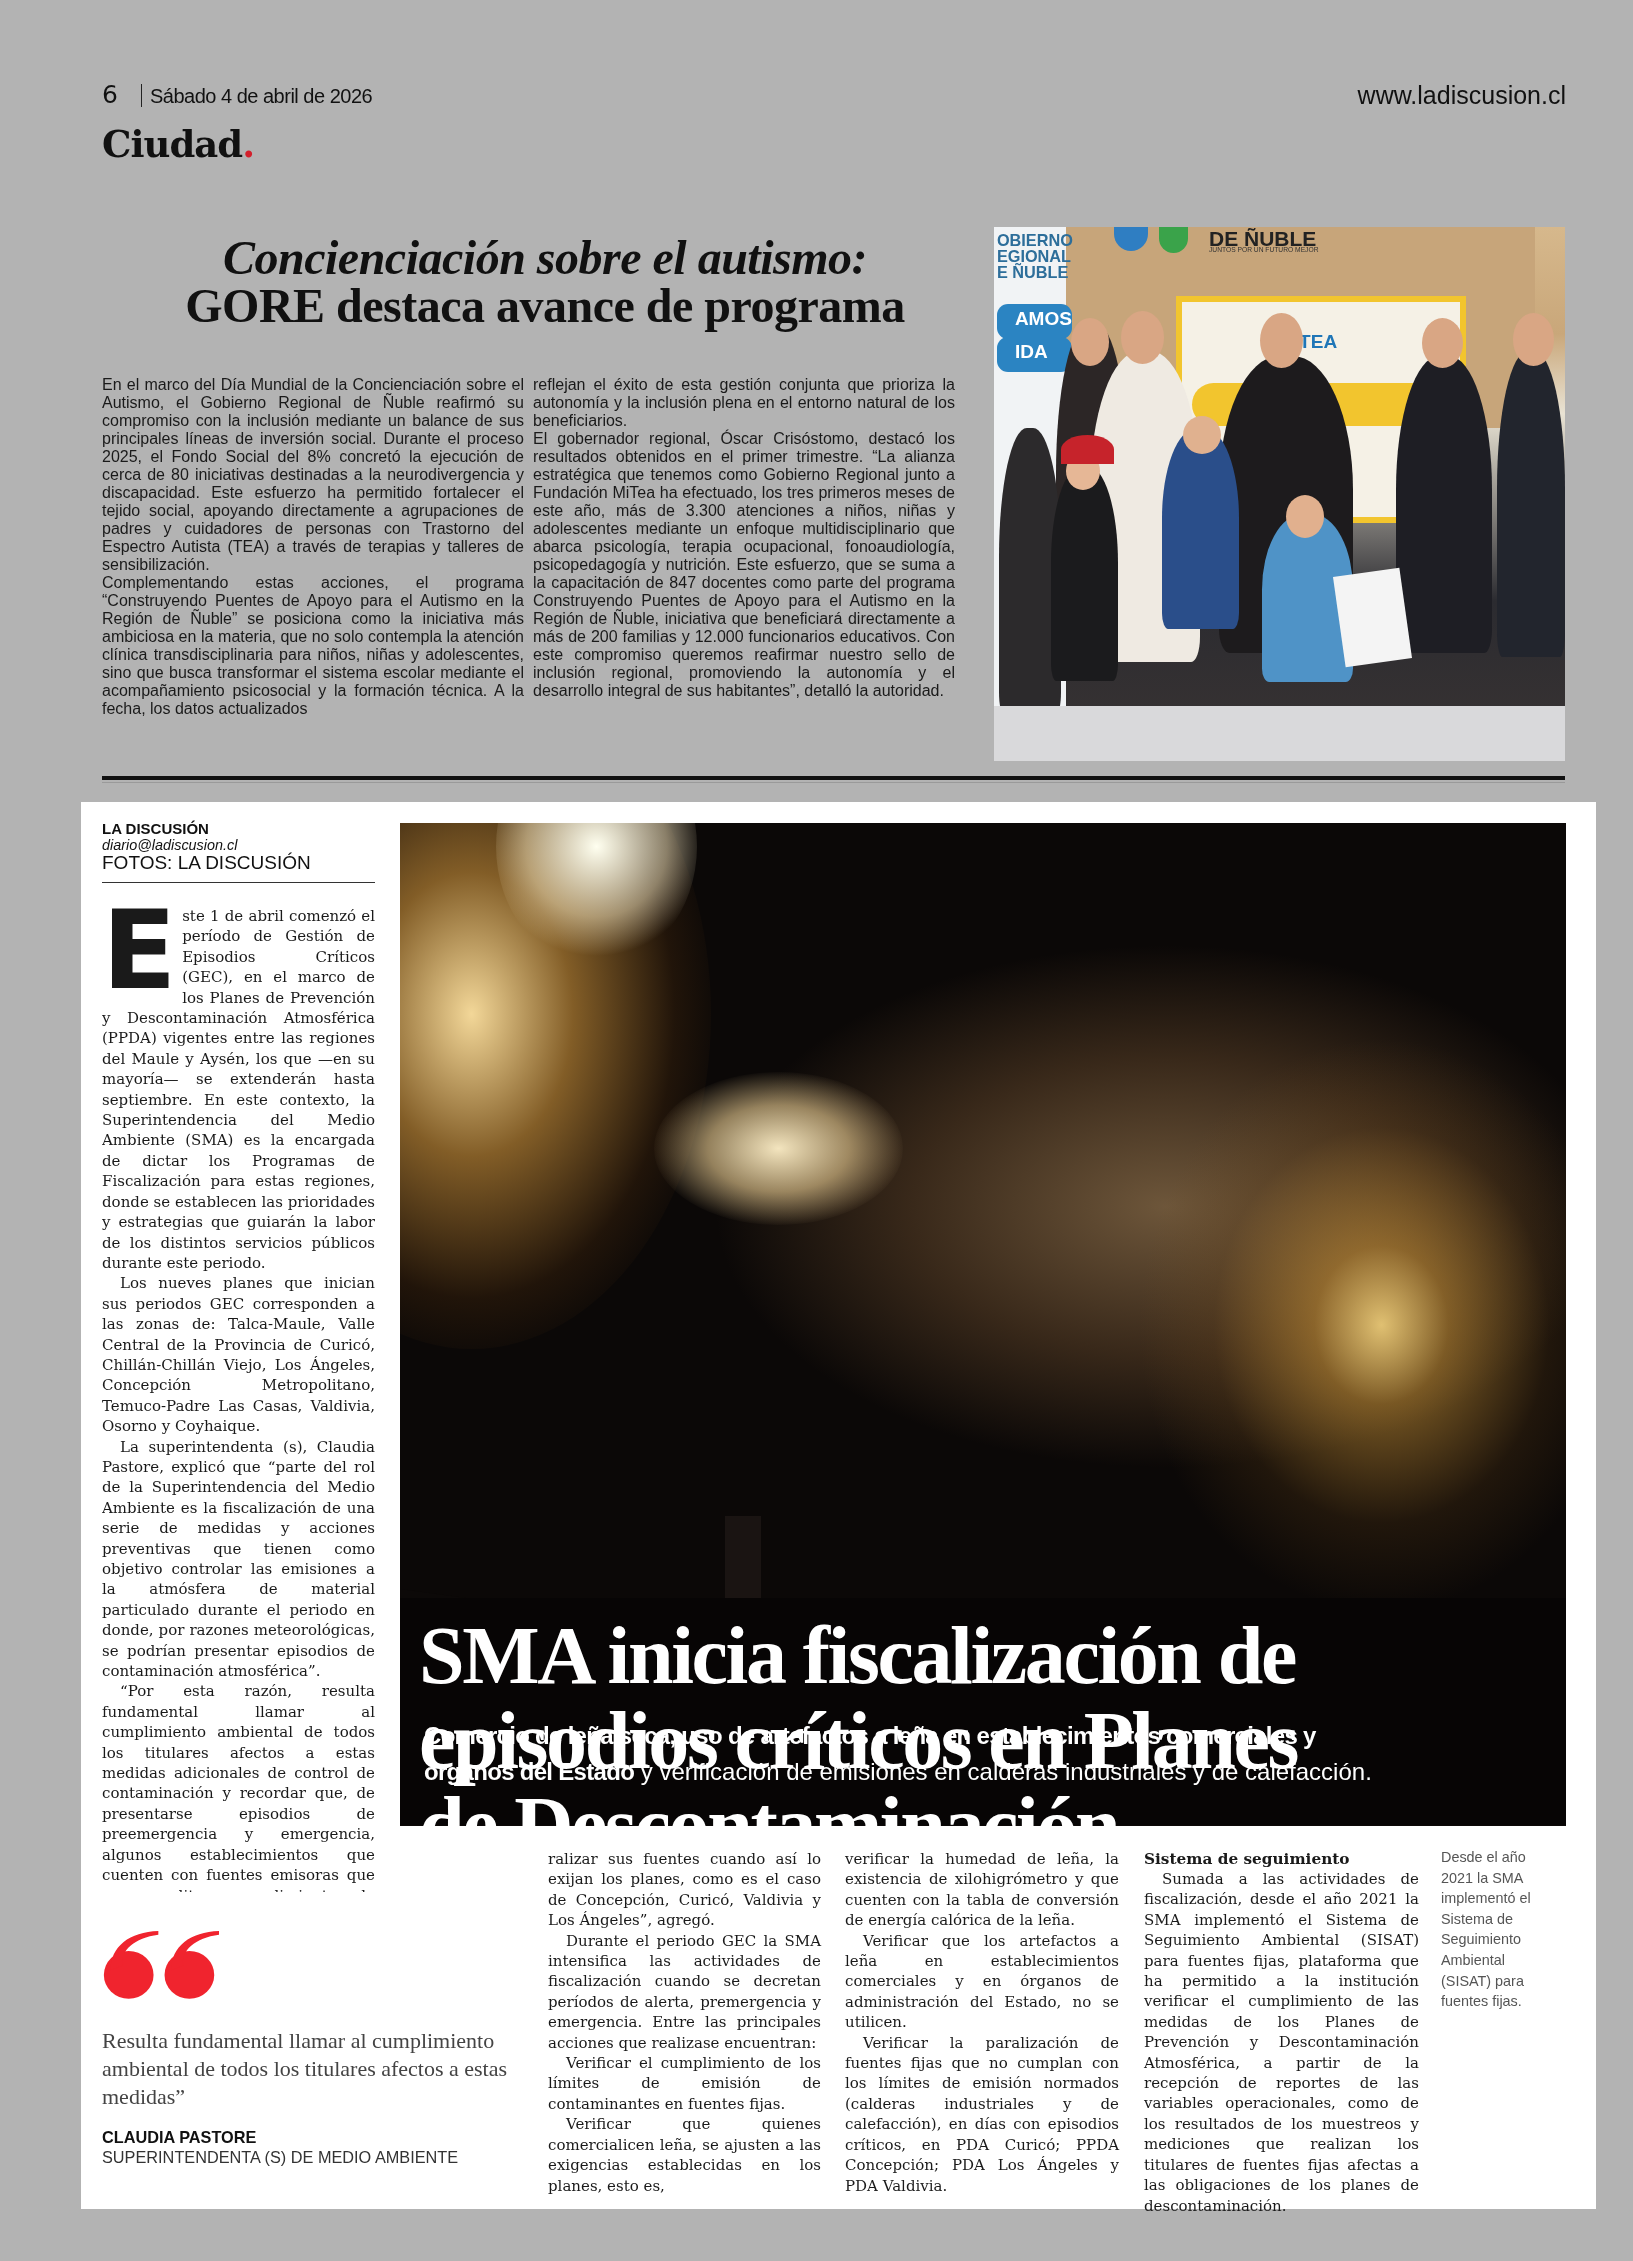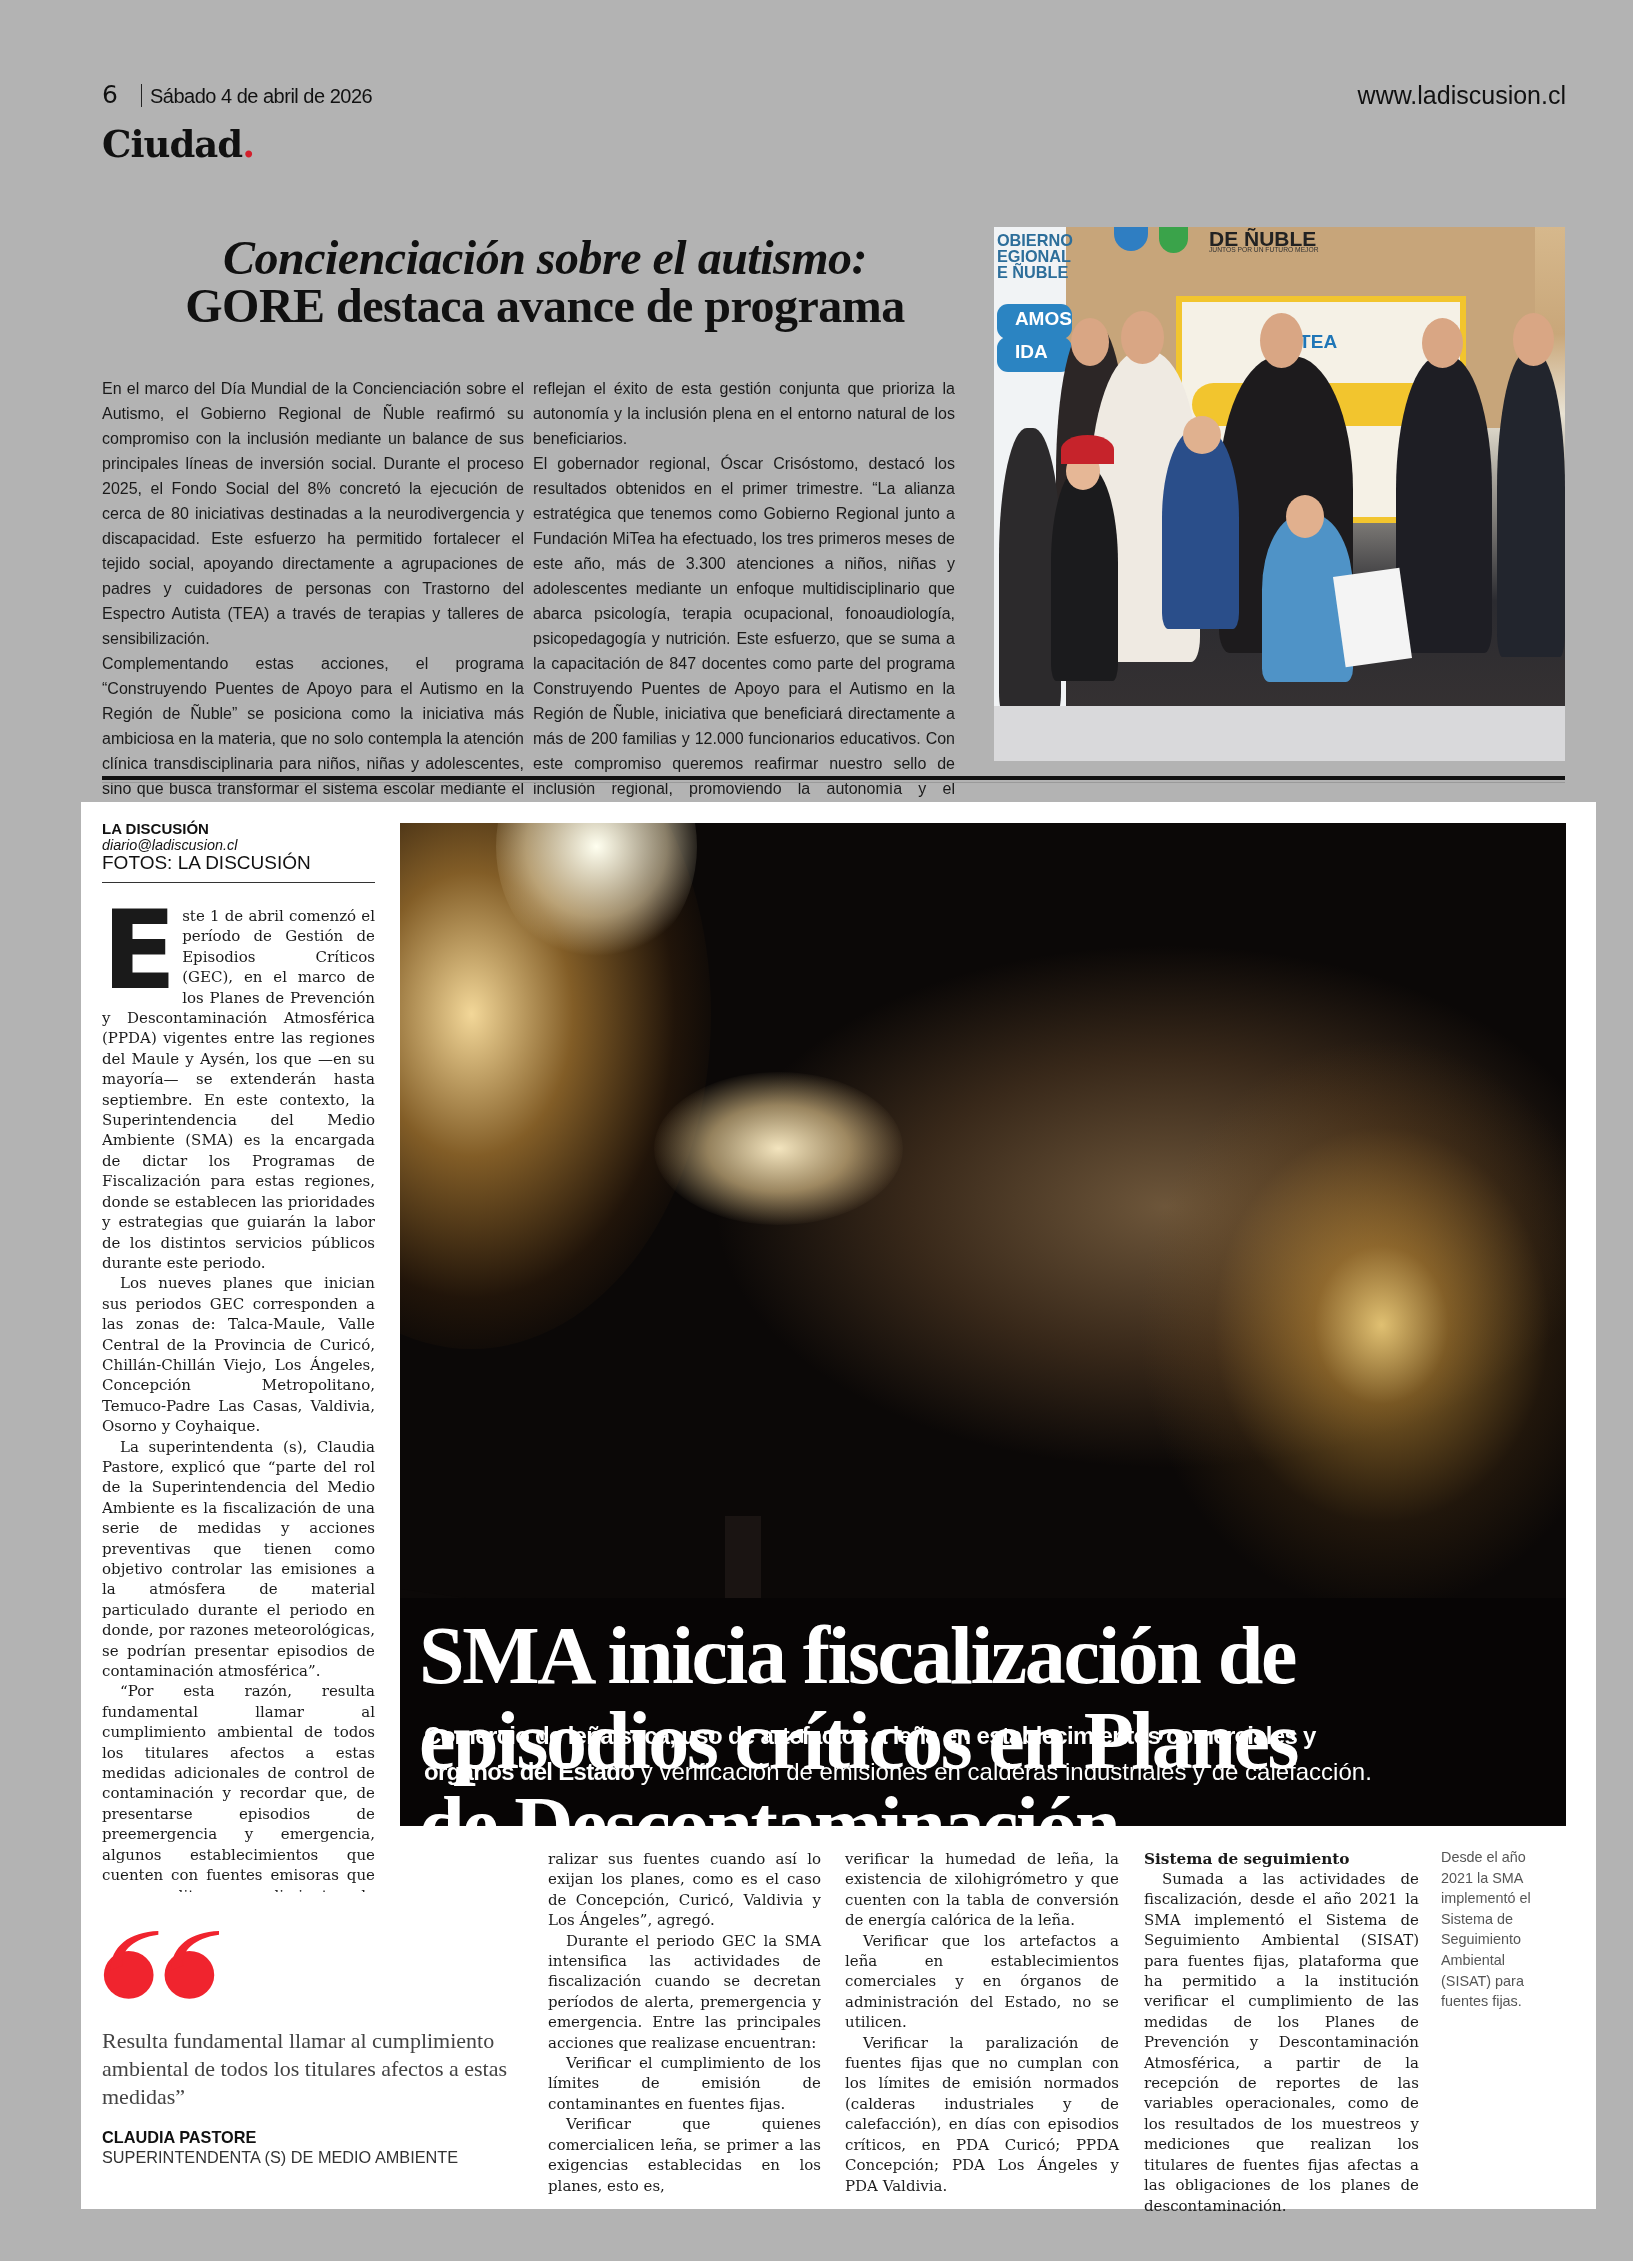--- a/index.html
+++ b/index.html
@@ -14,21 +14,21 @@
   .pg-sep { left: 141px; top: 84px; width: 1.4px; height: 23px; background: #222; }
   .pg-date { left: 150px; top: 85px; font-size: 20px; letter-spacing: -0.5px; font-family: "Liberation Sans", sans-serif; }
   .pg-url { right: 68px; top: 81px; font-size: 25px; font-family: "Liberation Sans", sans-serif; }
   .section { left: 102px; top: 122px; font-size: 37px; font-weight: bold; font-family: "DejaVu Serif", serif; letter-spacing: -1px; }
   .section .dot { color: #d3202c; }
 
   
   .top-head { left: 102px; top: 234px; width: 886px; font-family: "Liberation Serif", serif; font-weight: bold; line-height: 48px; font-size: 48px; letter-spacing: -0.5px; transform-origin: left top; text-align: center; }
   .top-head .l1 { font-style: italic; display: block; }
   .top-head .l2 { display: block; }
-  .top-col { top: 376px; width: 422px; font-family: "Liberation Sans", sans-serif; font-size: 16px; line-height: 25px; text-align: justify; color: #1a1a1a; }
+  .top-col { top: 376px; width: 422px; font-family: "Liberation Sans", sans-serif; font-size: 16px; line-height: 18px; text-align: justify; color: #1a1a1a; }
   .top-col p { margin: 0; }
   .col-a { left: 102px; }
   .col-b { left: 533px; }
 
   .top-photo { left: 994px; top: 227px; width: 571px; height: 534px; overflow: hidden;
     background: linear-gradient(180deg, #d6b88c 0%, #c9a77a 20%, #e9e3d4 35%, #2b2b30 70%, #3a3433 100%); }
   .tp-banner-l { left: 0; top: 0; width: 72px; height: 534px; background: #f1f3f5; }
   .tp-banner-l .t { position: absolute; left: 2.9px; top: 4.8px; font-size: 16.3px; font-weight: bold; color: #2d6e9a; line-height: 16.3px; font-family: "Liberation Sans", sans-serif; }
   .tp-blue { position: absolute; left: 2.9px; width: 57px; height: 35px; background: #2b84c2; color: #fff; font-weight: bold; font-size: 19px; line-height: 29px; font-family: "Liberation Sans", sans-serif; padding-left: 18px; border-radius: 11px; }
   .tp-wood { left: 72px; top: 0; width: 469px; height: 201px; background: #c7a57a; }
@@ -188,21 +188,21 @@
     <div>episodios críticos en Planes</div>
     <div>de Descontaminación</div>
   </div>
 </div>
 <div class="abs deck" style="left:424px;top:1718px;width:1134px"><b>Comercio de leña seca, uso de artefactos a leña en establecimientos comerciales y</b><br><b>órganos del Estado</b><span> y verificación de emisiones en calderas industriales y de calefacción.</span></div>
 
 <div class="abs body-col main-col2">
   <p class="noind">ralizar sus fuentes cuando así lo exijan los planes, como es el caso de Concepción, Curicó, Valdivia y Los Ángeles”, agregó.</p>
   <p>Durante el periodo GEC la SMA intensifica las actividades de fiscalización cuando se decretan períodos de alerta, premergencia y emergencia. Entre las principales acciones que realizase encuentran:</p>
   <p>Verificar el cumplimiento de los límites de emisión de contaminantes en fuentes fijas.</p>
-  <p>Verificar que quienes comercialicen leña, se primer a las exigencias establecidas en los planes, esto es,</p>
+  <p>Verificar que quienes comercialicen leña, se ajusten a las exigencias establecidas en los planes, esto es,</p>
 </div>
 <div class="abs body-col main-col3">
   <p class="noind">verificar la humedad de leña, la existencia de xilohigrómetro y que cuenten con la tabla de conversión de energía calórica de la leña.</p>
   <p>Verificar que los artefactos a leña en establecimientos comerciales y en órganos de administración del Estado, no se utilicen.</p>
   <p>Verificar la paralización de fuentes fijas que no cumplan con los límites de emisión normados (calderas industriales y de calefacción), en días con episodios críticos, en PDA Curicó; PPDA Concepción; PDA Los Ángeles y PDA Valdivia.</p>
 </div>
 <div class="abs body-col main-col4">
   <p class="subhead">Sistema de seguimiento</p>
   <p>Sumada a las actividades de fiscalización, desde el año 2021 la SMA implementó el Sistema de Seguimiento Ambiental (SISAT) para fuentes fijas, plataforma que ha permitido a la institución verificar el cumplimiento de las medidas de los Planes de Prevención y Descontaminación Atmosférica, a partir de la recepción de reportes de las variables operacionales, como de los resultados de los muestreos y mediciones que realizan los titulares de fuentes fijas afectas a las obligaciones de los planes de descontaminación.</p>
 </div>

